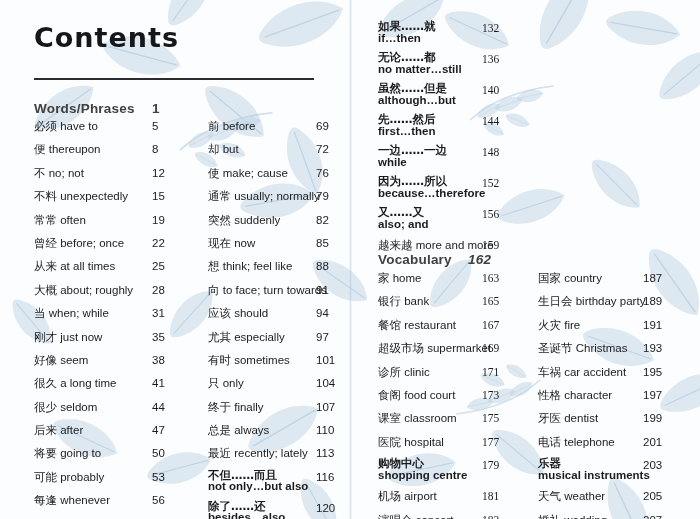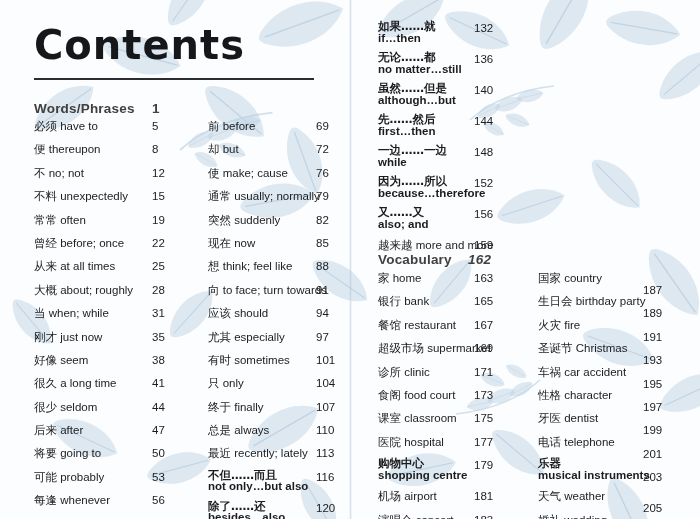--- a/index.html
+++ b/index.html
@@ -44,21 +44,21 @@
     height: 519px;
   }
 
   
   .title {
     position: absolute;
     left: 34px;
     top: 22px;
     font-family: "DejaVu Sans", sans-serif;
     font-weight: bold;
-    font-size: 40px;
+    font-size: 27px;
     letter-spacing: 1px;
     color: #16171a;
   }
   .title-rule {
     position: absolute;
     left: 34px;
     top: 78px;
     width: 280px;
     height: 2px;
     background: #2a2c30;
@@ -113,22 +113,22 @@
   .entry .pg {
     position: absolute;
     top: 0;
     font-size: 11.5px;
     font-family: "Liberation Sans", sans-serif;
     color: #1b1c1f;
   }
   
   .col-a .pg { left: 118px; }
   .col-b .pg { left: 108px; }
-  .col-c .pg { left: 96px; }
-  .col-d .pg { left: 105px; margin-top: 12px; }
+  .col-c .pg { left: 104px; font-family: Liberation Serif, serif; }
+  .col-d .pg { left: 105px; }
 
   .tall { height: 31px; }
 </style>
 </head>
 <body>
 
 <div class="page">
 
   <svg class="leaf-bg" viewBox="0 0 700 519" xmlns="http://www.w3.org/2000/svg">
     <defs>

